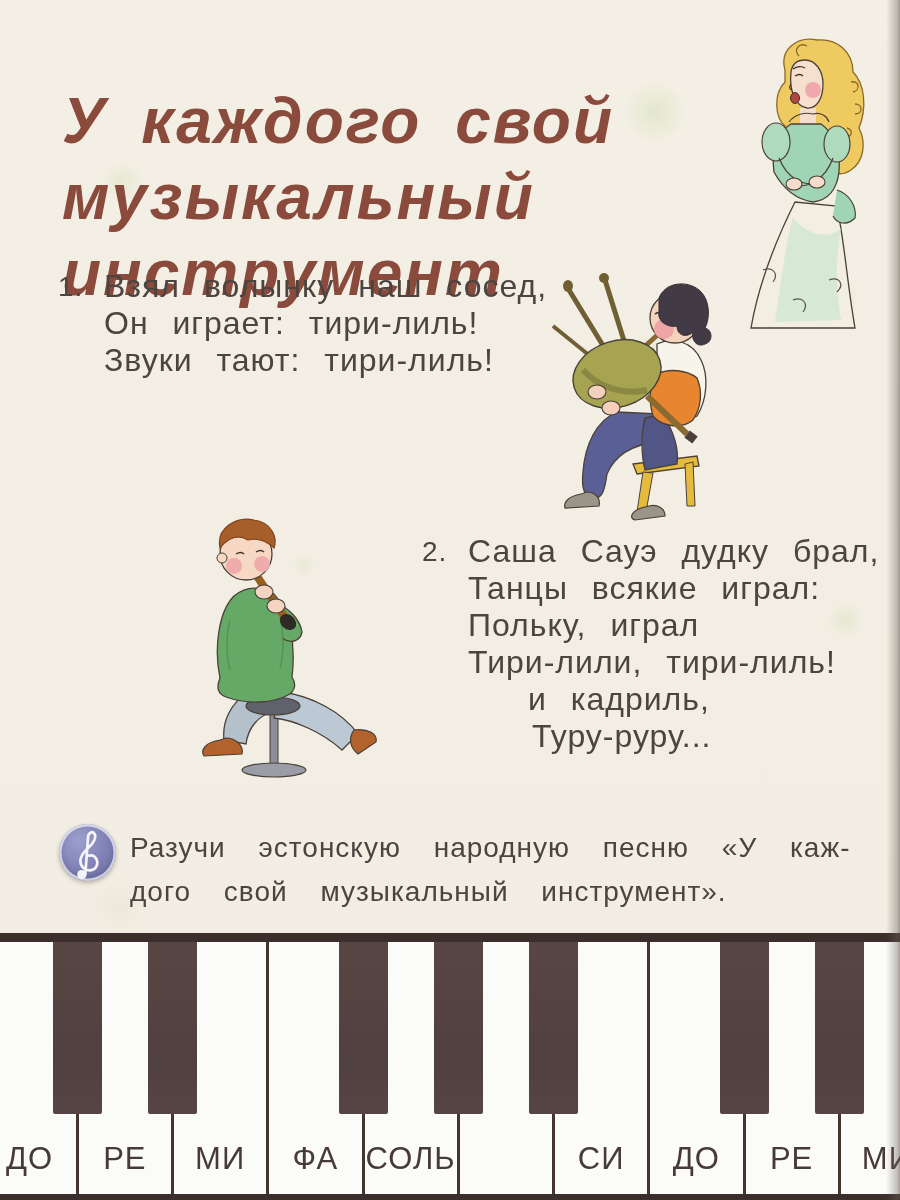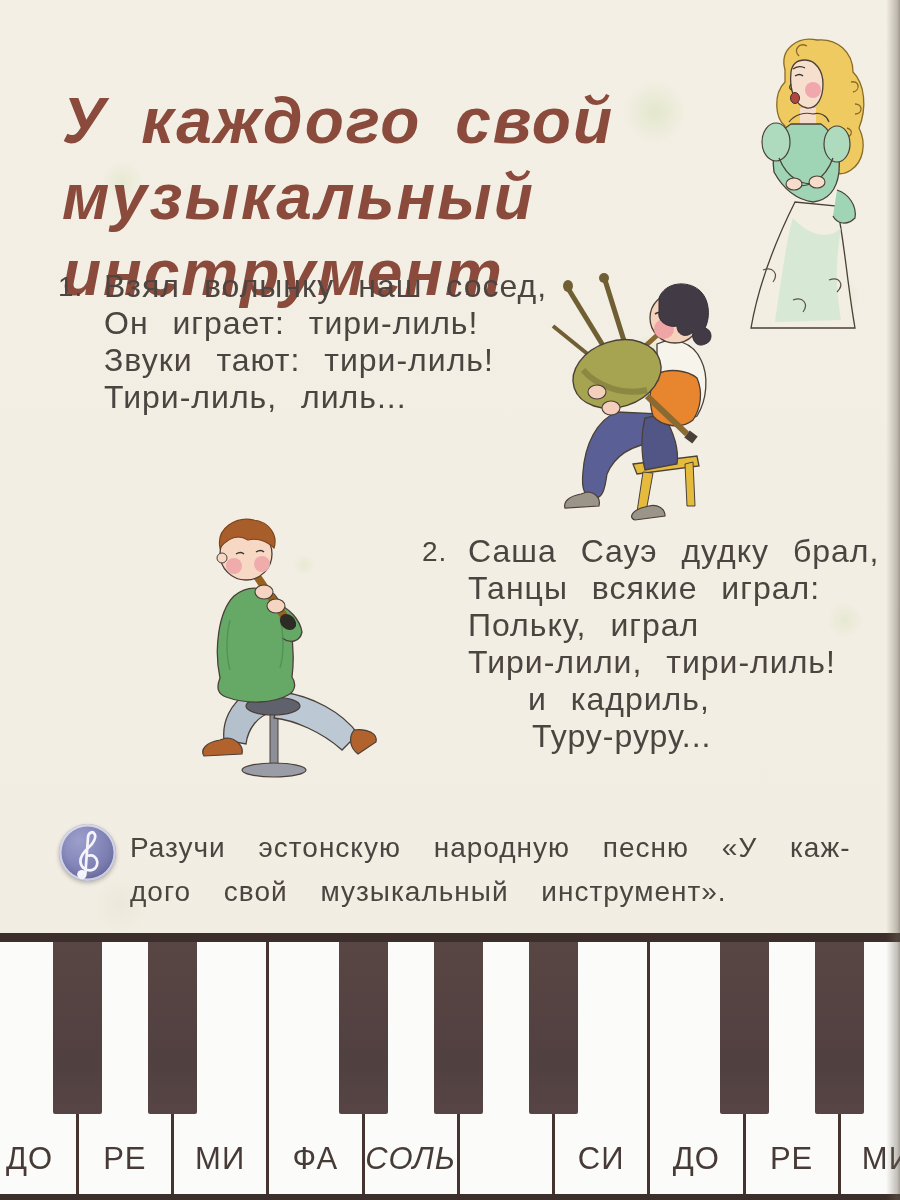--- a/index.html
+++ b/index.html
@@ -155,21 +155,20 @@
       <circle cx="62" cy="48" r="5" fill="#f6d8c5" stroke="#4a4038" stroke-width="1"></circle>
     </svg>
   </div>
 
   <div class="verse" id="verse-1">
     <div class="verse-number">1.</div>
     <div class="verse-lines">
         <div>Взял волынку наш сосед,</div>
         <div>Он играет: тири-лиль!</div>
         <div>Звуки тают: тири-лиль!</div>
-        <div>Тири-лиль, лиль...</div>
       </div>
   </div>
 
   <div class="verse" id="verse-2">
     <div class="verse-number">2.</div>
     <div class="verse-lines">
         <div>Саша Сауэ дудку брал,</div>
         <div>Танцы всякие играл:</div>
         <div>Польку, играл</div>
         <div>Тири-лили, тири-лиль!</div>
@@ -200,21 +199,21 @@
       </div>
       <div class="key-sep" style="left: 75.75px;"></div>
       <div class="white-key" style="left: 172.5px; width: 95.25px;">
         <div class="key-label">МИ</div>
       </div>
       <div class="key-sep" style="left: 171px;"></div>
       <div class="white-key" style="left: 267.75px; width: 95.25px;">
         <div class="key-label">ФА</div>
       </div>
       <div class="key-sep" style="left: 266.25px;"></div>
-      <div class="white-key" style="left: 363px; width: 95.25px; font-style: italic;">
+      <div class="white-key" style="left: 363px; width: 95.25px;">
         <div class="key-label">СОЛЬ</div>
       </div>
       <div class="key-sep" style="left: 361.5px;"></div>
       <div class="key-sep" style="left: 456.75px;"></div>
       <div class="white-key" style="left: 553.5px; width: 95.25px;">
         <div class="key-label">СИ</div>
       </div>
       <div class="key-sep" style="left: 552px;"></div>
       <div class="white-key" style="left: 648.75px; width: 95.25px;">
         <div class="key-label">ДО</div>

